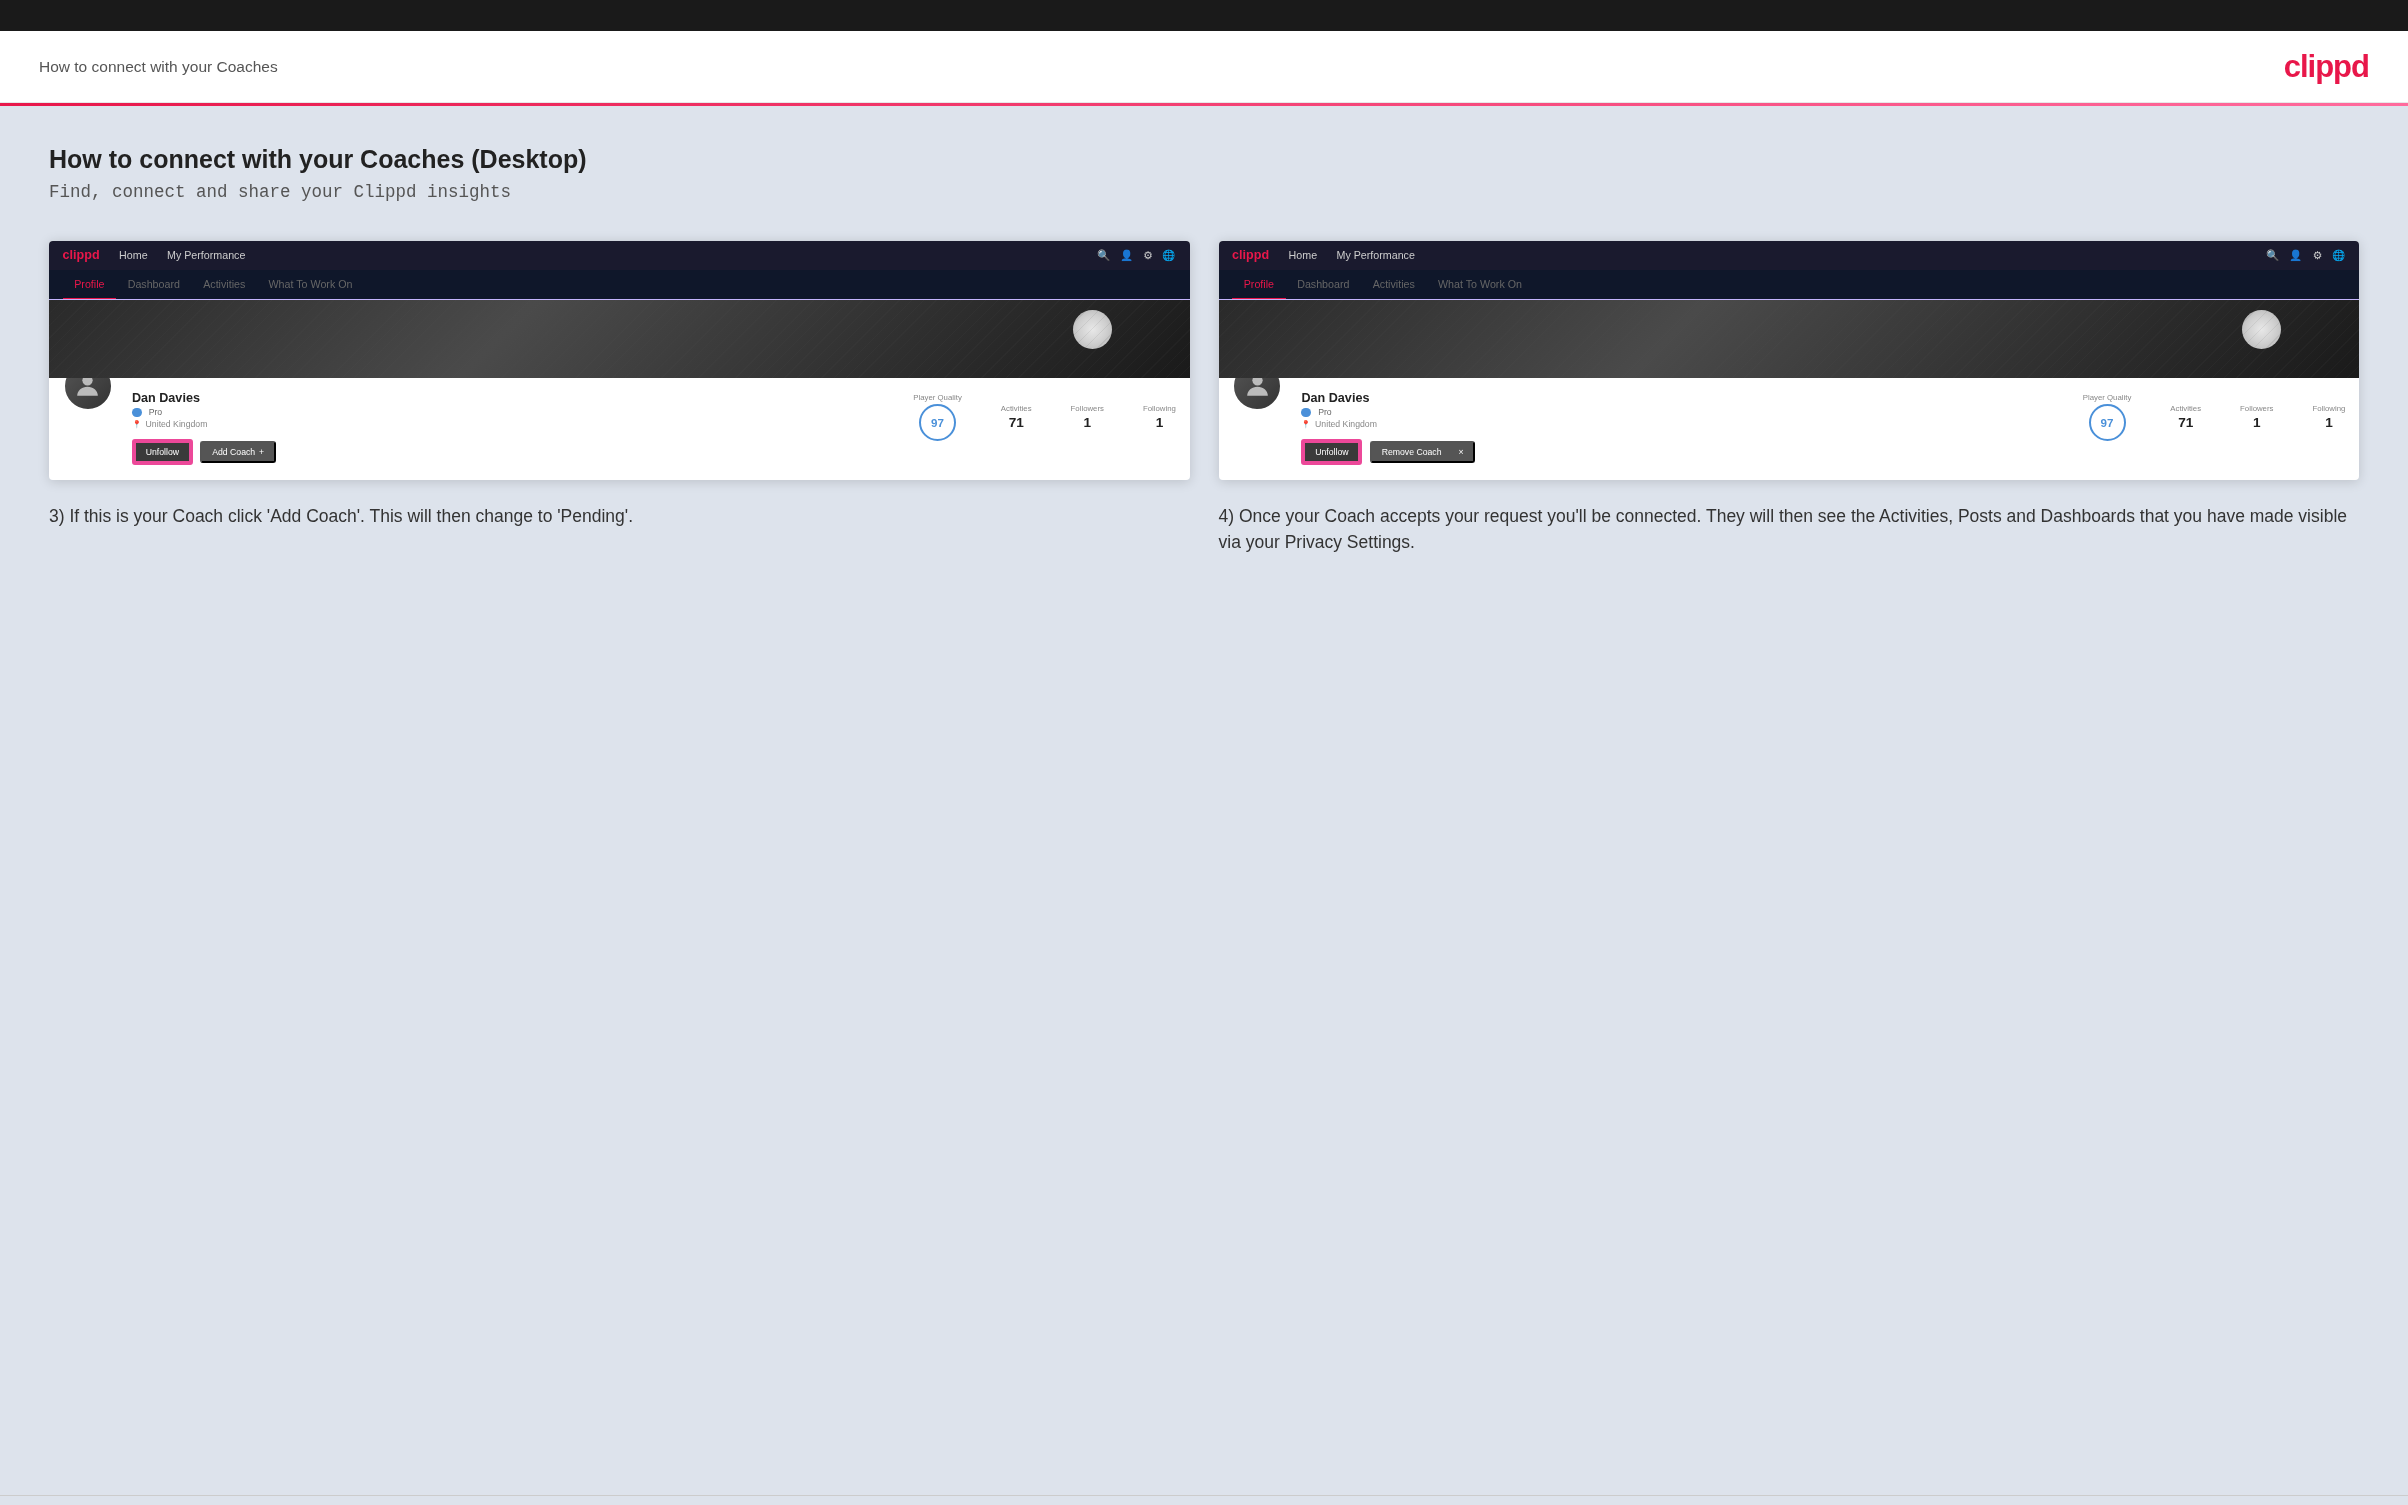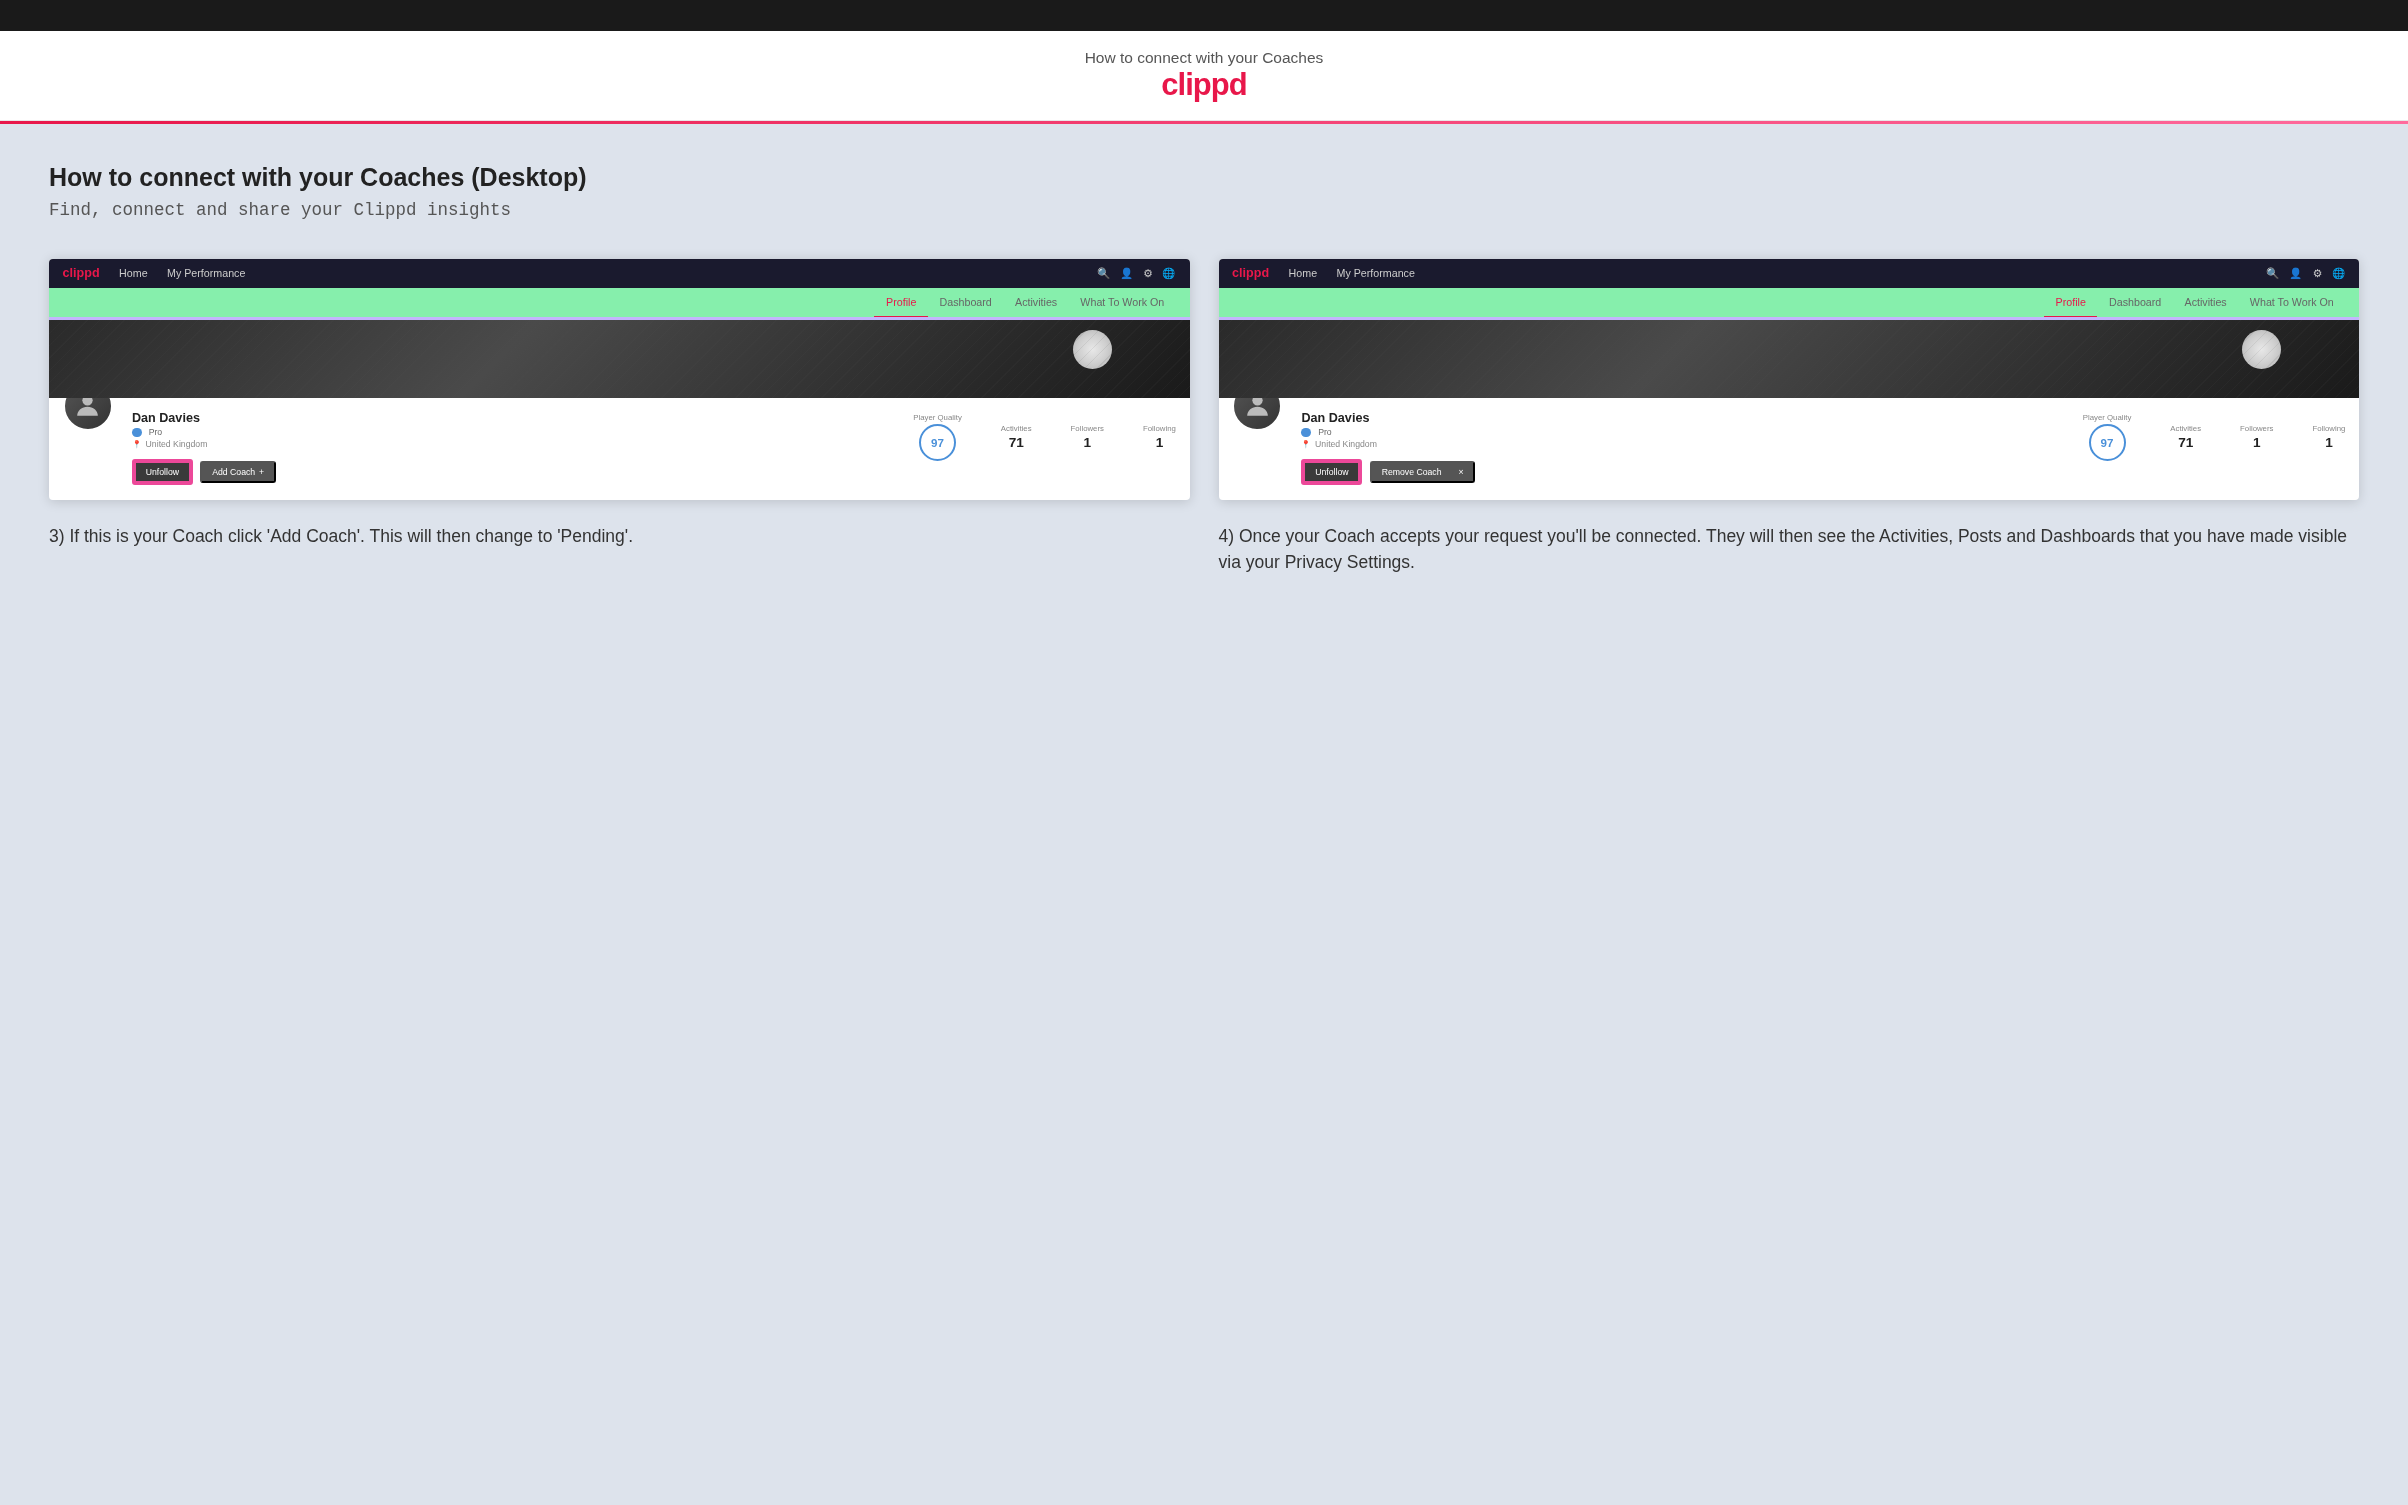--- a/index.html
+++ b/index.html
@@ -17,21 +17,20 @@
     }
 
     
     .header {
       display: flex;
       align-items: center;
       justify-content: space-between;
       padding: 17.5px 39px;
       background: #fff;
       border-bottom: 1.9px solid #e8e8e8;
-      flex-direction: column;
     }
     .header-title {
       font-size: 15.5px;
       color: #555;
     }
     .logo {
       font-size: 31px;
       font-weight: 700;
       color: #e8174a;
       letter-spacing: -1px;
@@ -104,26 +103,25 @@
     }
     .mock-nav-right {
       margin-left: auto;
       display: flex;
       gap: 9.7px;
       align-items: center;
     }
 
     
     .mock-tabs {
-      background: #86efac;
+      background: #0f172a;
       padding: 0 13.6px;
       display: flex;
       gap: 0;
-      border-bottom: 3px solid #c4b5fd;
-      justify-content: flex-end;
+      border-bottom: 1px solid #c4b5fd;
     }
     .mock-tab {
       font-size: 10.7px;
       color: #666;
       padding: 7.8px 11.6px;
       cursor: pointer;
       border-bottom: 1.9px solid transparent;
     }
     .mock-tab.active {
       color: #e8174a;

